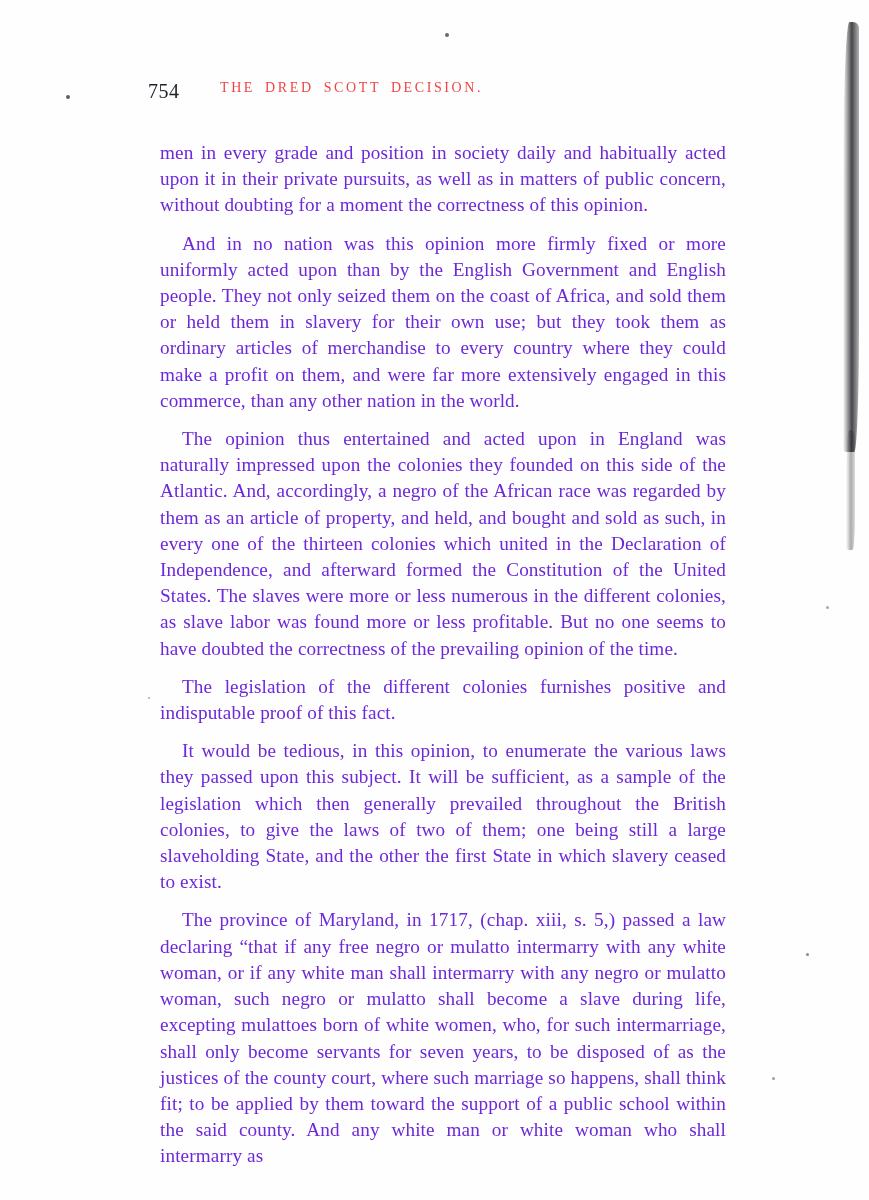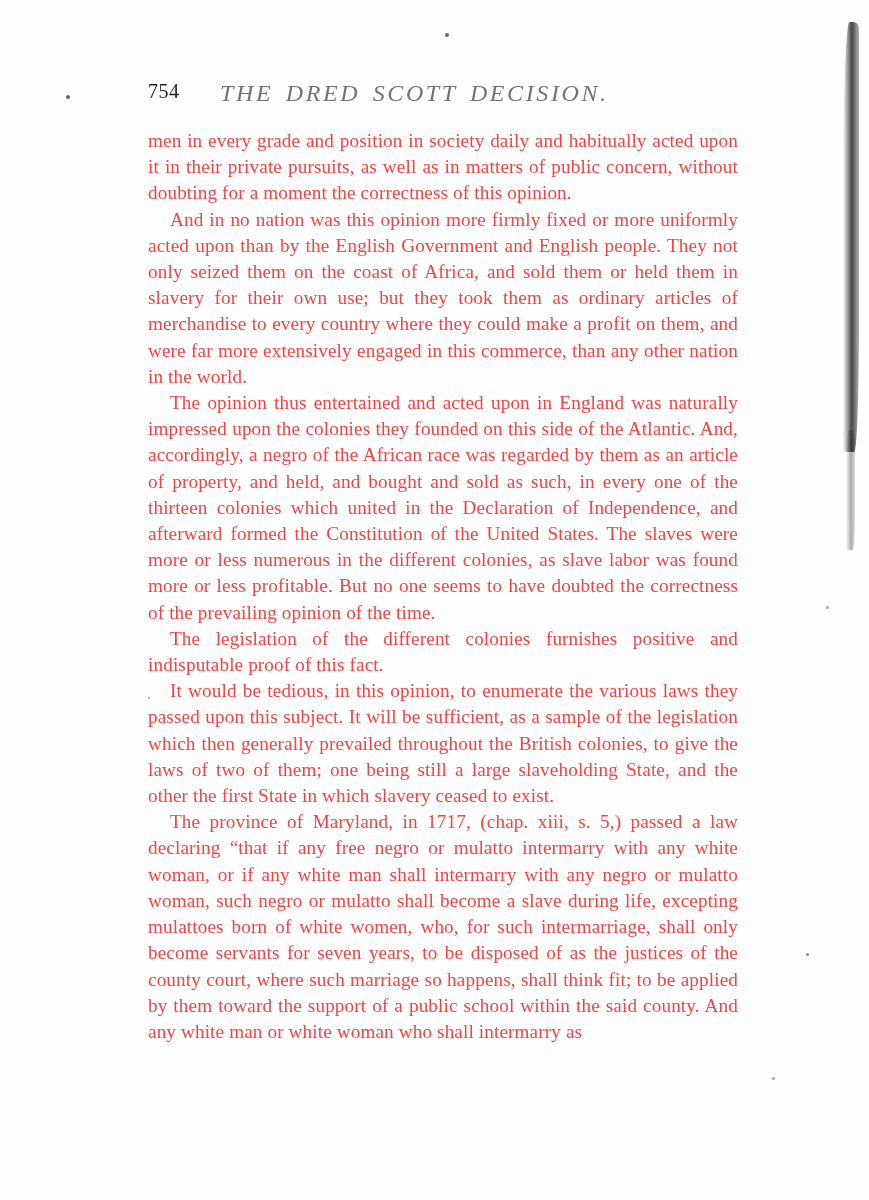--- a/index.html
+++ b/index.html
@@ -33,42 +33,41 @@
     align-items: flex-start;
   }
   .folio {
     font-size: 20px;
     letter-spacing: 0.5px;
     color: #1b2029;
     width: 72px;
     font-family: "Liberation Serif", serif;
   }
   .running-head {
-    font-size: 24px;
+    font-size: 14px;
     letter-spacing: 2.6px;
     word-spacing: 4px;
-    color: #737373;
+    color: #ef4444;
     white-space: nowrap;
-    font-style: italic;
   }
 
   
   .textblock {
     position: absolute;
     top: 128px;
     left: 148px;
     width: 590px;
   }
   .para {
     font-size: 19.2px;
     line-height: 26.2px;
     text-align: justify;
     text-justify: inter-word;
-    margin: 0;
-    color: #ef4444;
+    margin: 12px;
+    color: #6d28d9;
     letter-spacing: 0.12px;
   }
   .para.indent {
     text-indent: 22px;
   }
 
   
   .para { text-rendering: optimizeLegibility; }
 
   

